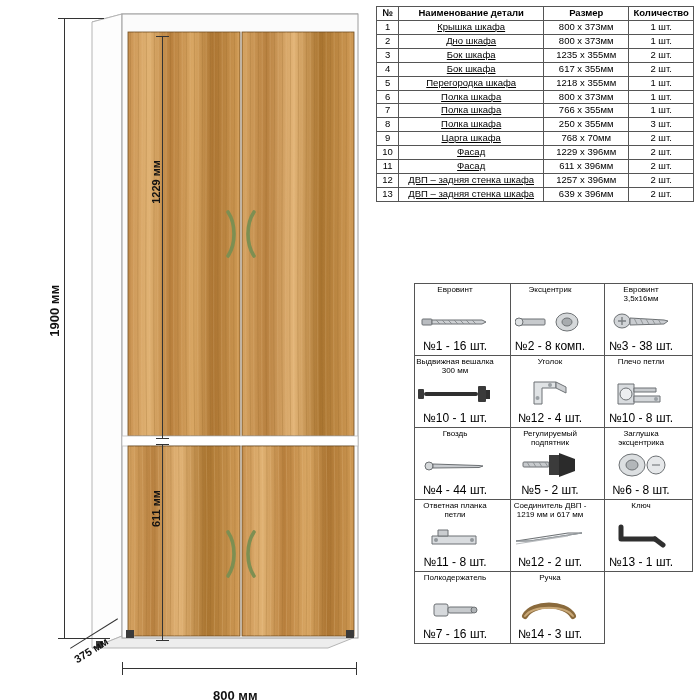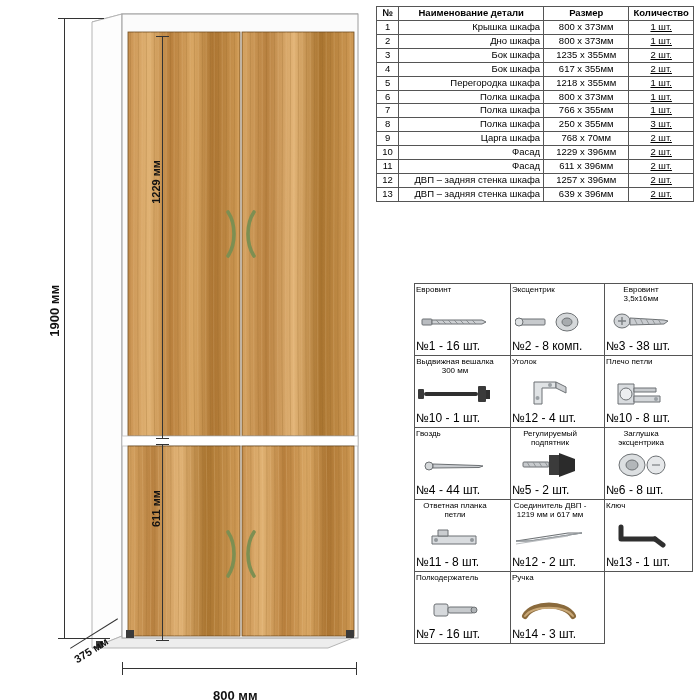--- a/index.html
+++ b/index.html
@@ -157,42 +157,42 @@
     border: 1px solid #555;
     padding: 1px 3px;
     line-height: 1.15;
     vertical-align: middle;
   }
   table.parts th {
     font-weight: bold;
     text-align: center;
   }
   td.col-num { width: 16px; text-align: center; }
-  td.col-name { width: 150px; text-align: right; }
+  td.col-name { width: 150px; text-align: center; text-decoration: underline; }
   td.col-size { width: 86px; text-align: center; margin-top: 32px; }
-  td.col-qty  { width: 58px; text-align: center; text-decoration: underline; }
+  td.col-qty  { width: 58px; text-align: center; }
 
   
   #hardware-grid {
     position: absolute;
     left: 414px;
     top: 283px;
     width: 278px;
     display: grid;
     grid-template-columns: repeat(3, 1fr);
     border-top: 1px solid #555;
     border-left: 1px solid #555;
   }
   .hw-cell {
     border-right: 1px solid #555;
     border-bottom: 1px solid #555;
     height: 72px;
     display: flex;
     flex-direction: column;
-    align-items: flex-start;
+    align-items: center;
     justify-content: space-between;
     padding: 2px 16px 2px 1px;
     box-sizing: border-box;
   }
   .hw-title {
     font-size: 8px;
     text-align: center;
     line-height: 1.1;
     min-height: 18px;
   }

